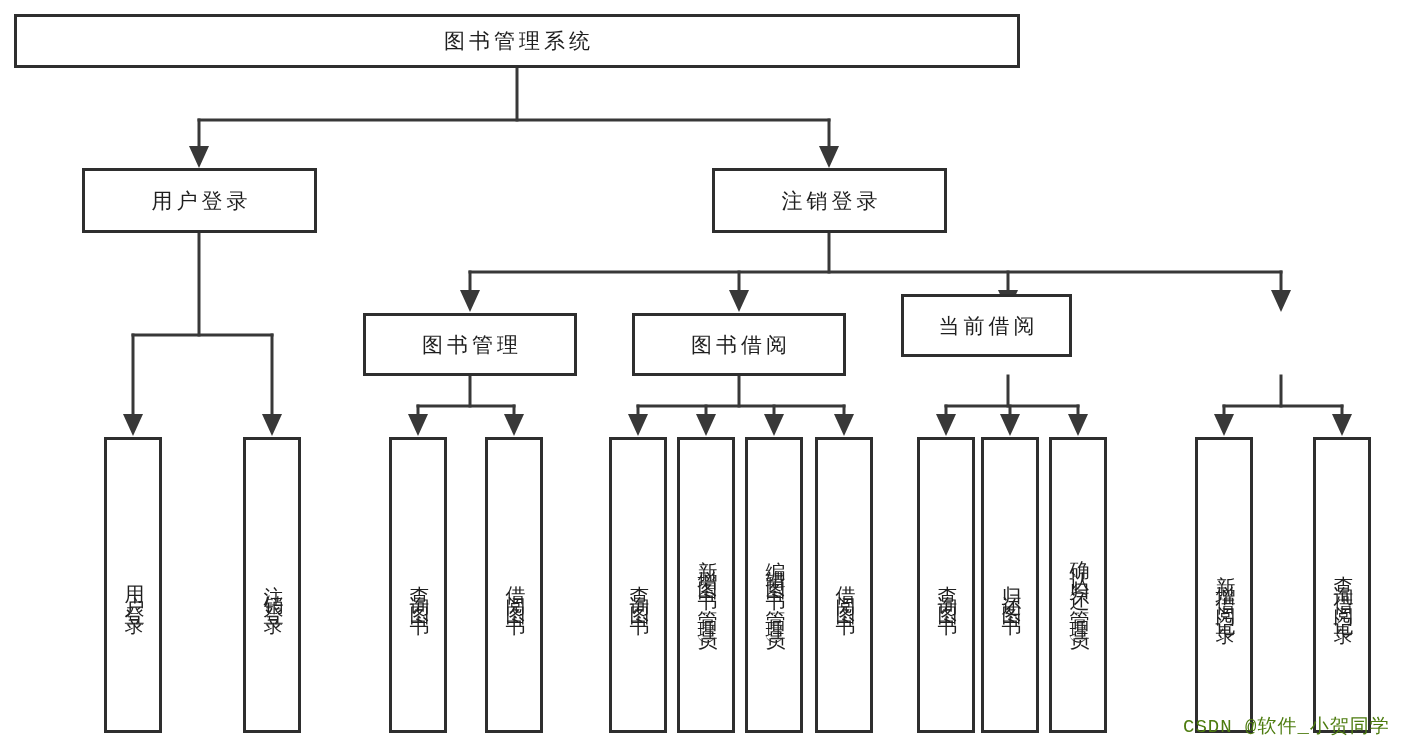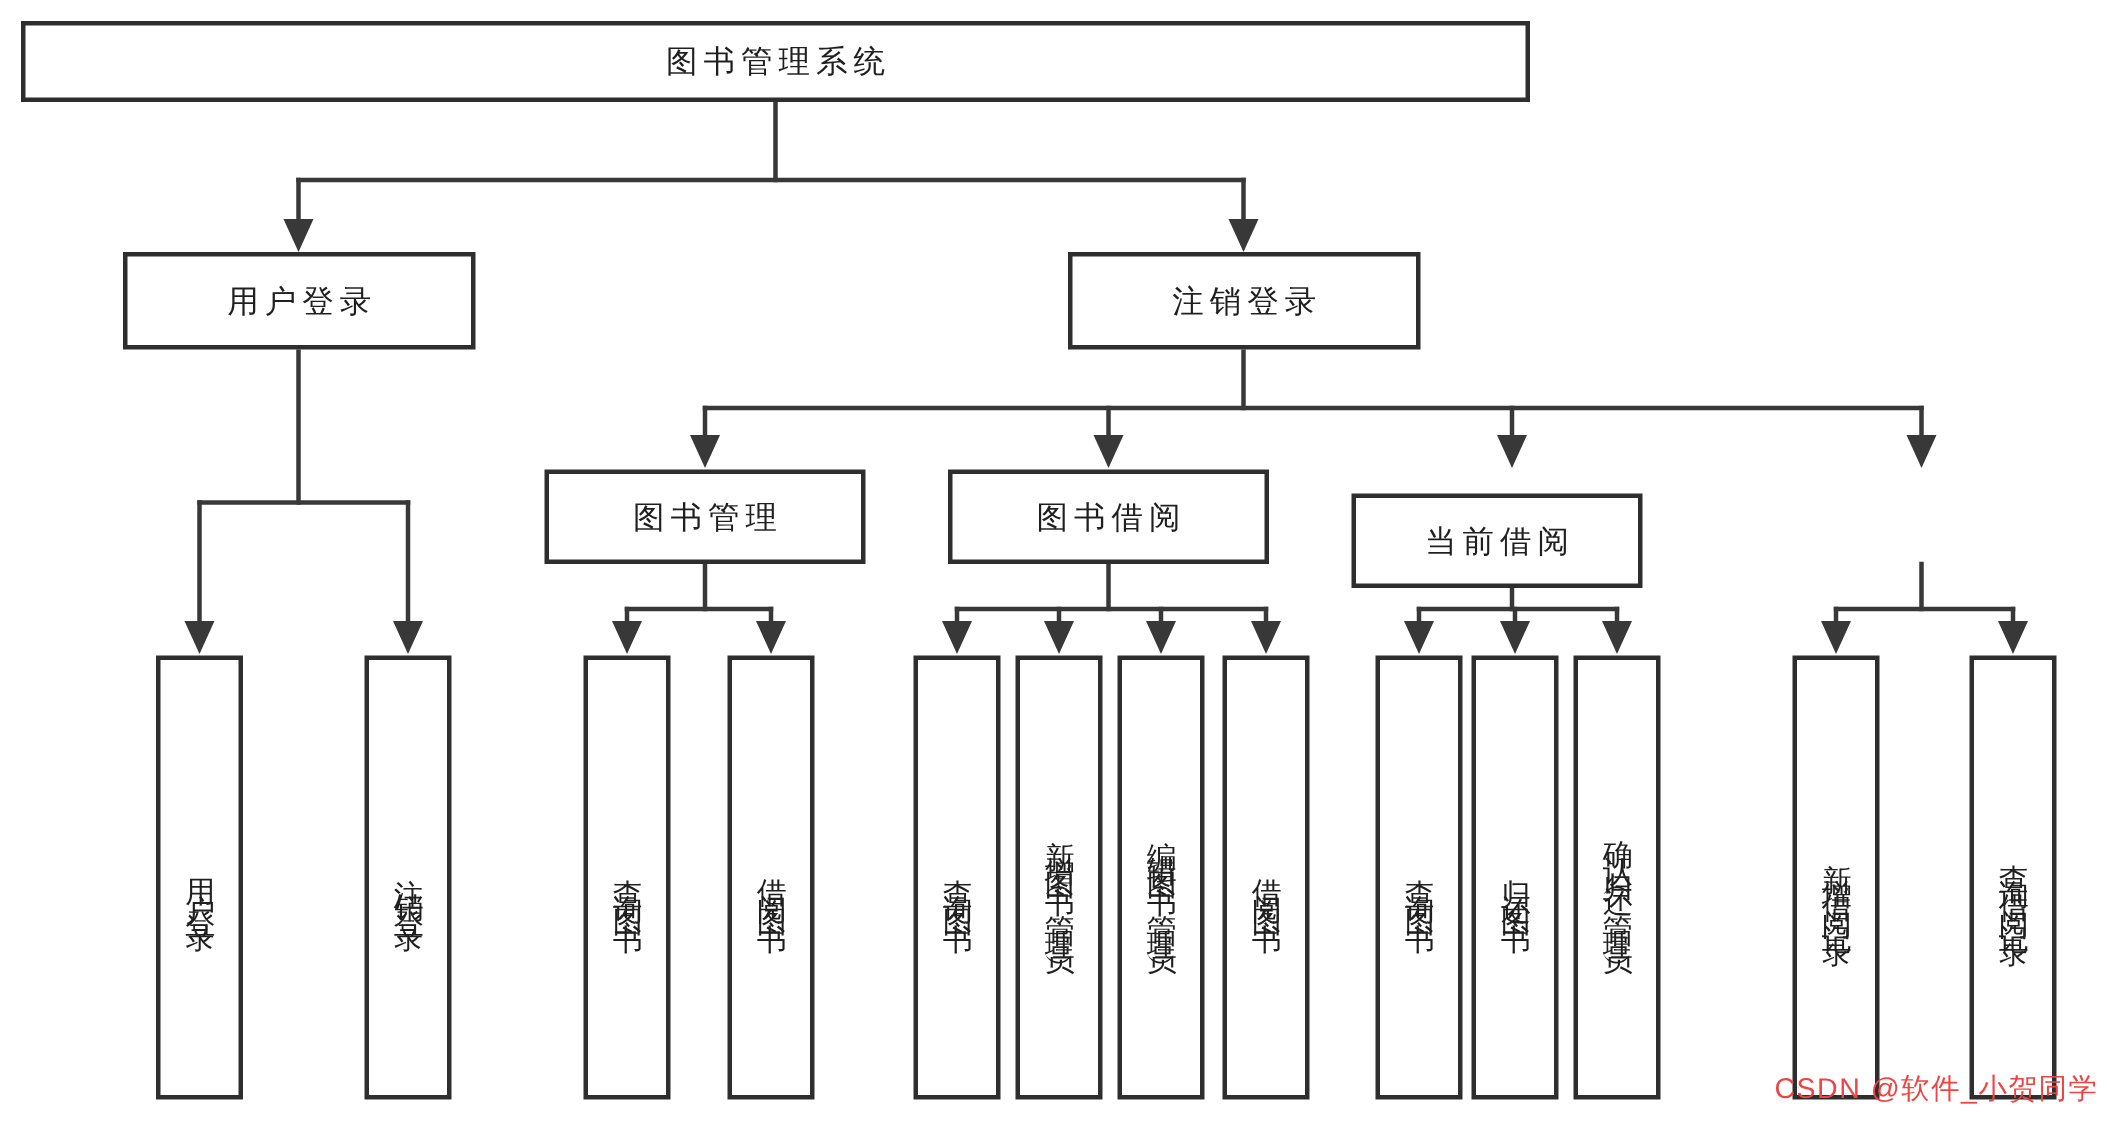--- a/index.html
+++ b/index.html
@@ -1,35 +1,35 @@
 <!DOCTYPE html>
 <html><head>
 <meta charset="utf-8">
 <style>
   html,body{margin:0;padding:0;background:#ffffff;}
   .canvas{
     position:relative;width:1405px;height:747px;background:#ffffff;
-    font-family:Liberation Sans, sans-serif;color:#1f1f1f;overflow:hidden;
+    font-family:Liberation Mono, monospace;color:#1f1f1f;overflow:hidden;
   }
   .connectors{position:absolute;left:0;top:0;}
   .box{
     position:absolute;box-sizing:border-box;border:3px solid #2e2e2e;background:#ffffff;
     display:flex;align-items:center;justify-content:center;
   }
   .hlabel{
     font-size:21px;letter-spacing:4px;padding-left:4px;white-space:nowrap;
   }
   .vtext{
     writing-mode:vertical-rl;text-orientation:mixed;
     font-size:20px;line-height:1;letter-spacing:10px;padding-top:10px;
     white-space:nowrap;
   }
   .watermark{
     position:absolute;left:1183px;top:713px;font-size:19px;letter-spacing:1px;
-    color:#ef4444;white-space:nowrap;z-index:5;
+    color:#4d7c0f;white-space:nowrap;z-index:5;
   }
 </style>
 </head>
 <body>
 
 <div class="canvas">
 
   <svg class="connectors" width="1405" height="747" viewBox="0 0 1405 747">
     <g stroke="#383838" stroke-width="3" fill="none" stroke-linecap="square">
 
@@ -106,21 +106,21 @@
   <div class="box" style="left:712px;top:168px;width:235px;height:65px">
     <span class="hlabel">注销登录</span>
   </div>
 
   <div class="box" style="left:363px;top:313px;width:214px;height:63px">
     <span class="hlabel">图书管理</span>
   </div>
   <div class="box" style="left:632px;top:313px;width:214px;height:63px">
     <span class="hlabel">图书借阅</span>
   </div>
-  <div class="box" style="left:901px;top:329px;width:194px;height:63px">
+  <div class="box" style="left:901px;top:294px;width:171px;height:63px">
     <span class="hlabel">当前借阅</span>
   </div>
 
   <div class="box" style="left:104px;top:437px;width:58px;height:296px">
     <span class="vtext">用户登录</span>
   </div>
   <div class="box" style="left:243px;top:437px;width:58px;height:296px">
     <span class="vtext">注销登录</span>
   </div>
 

